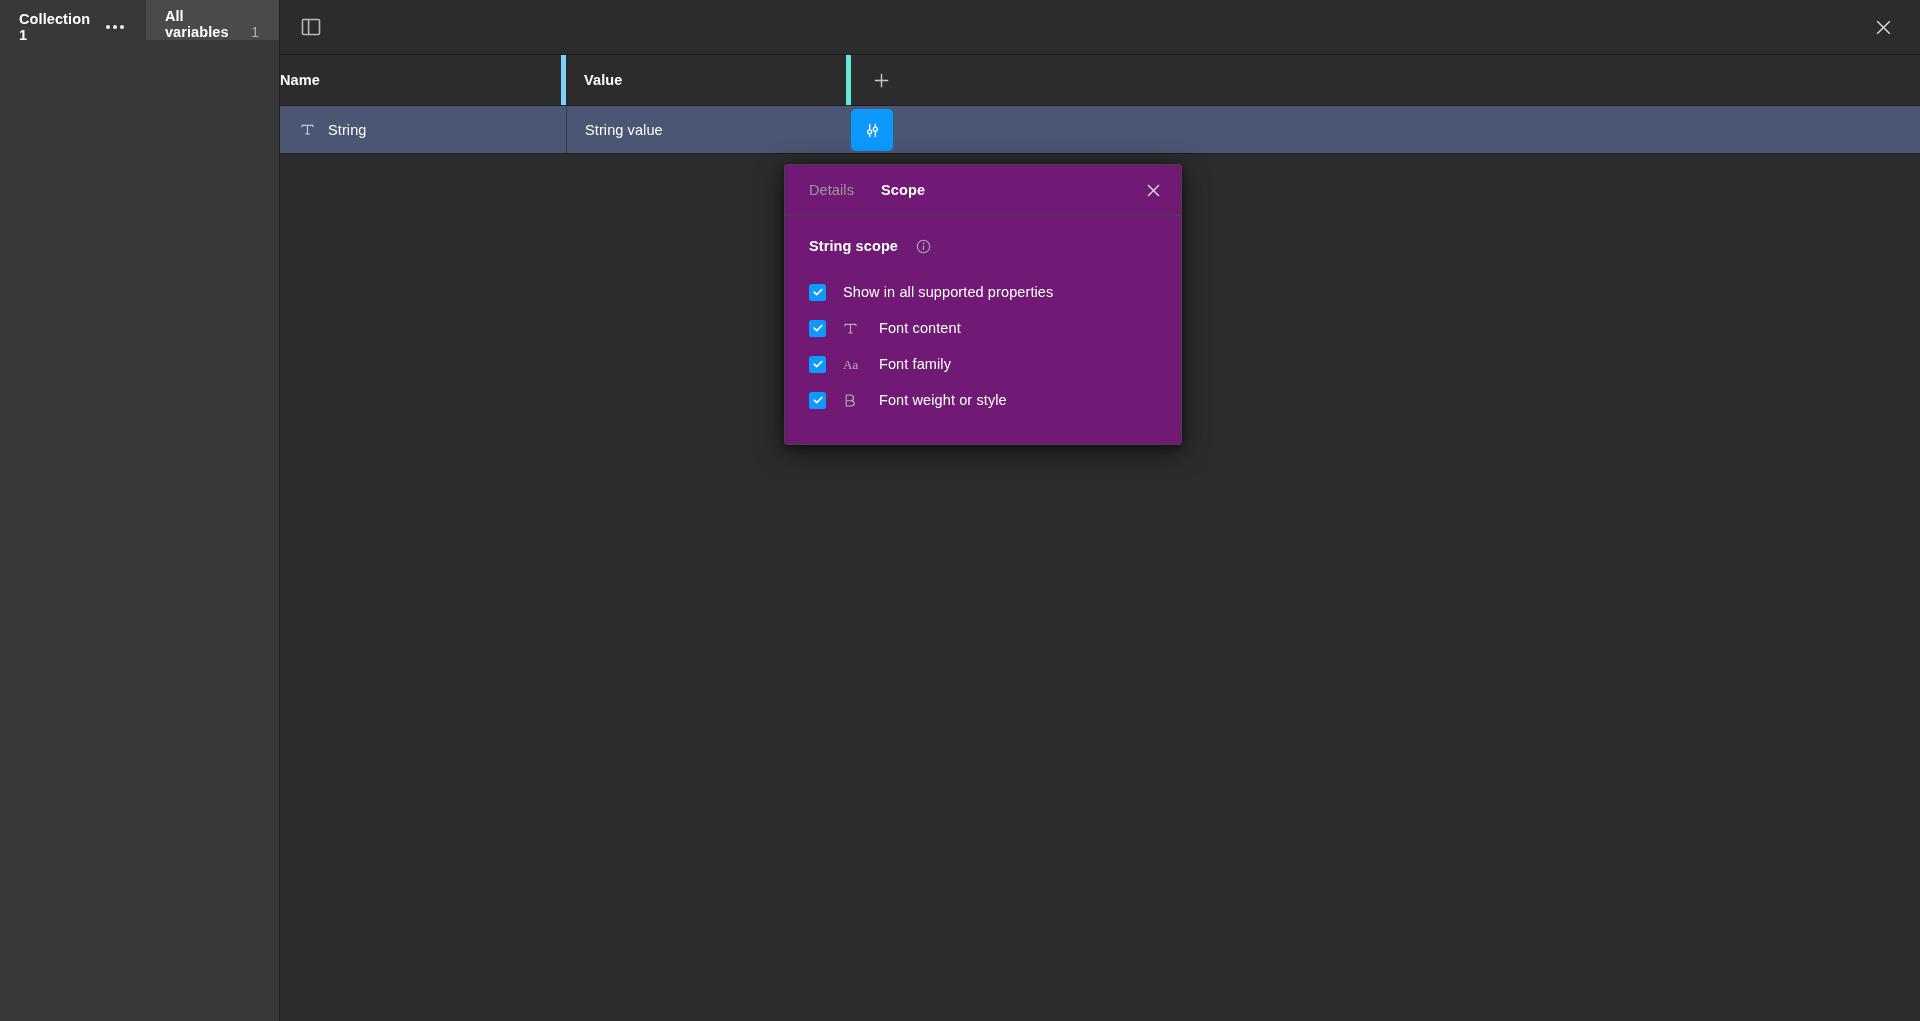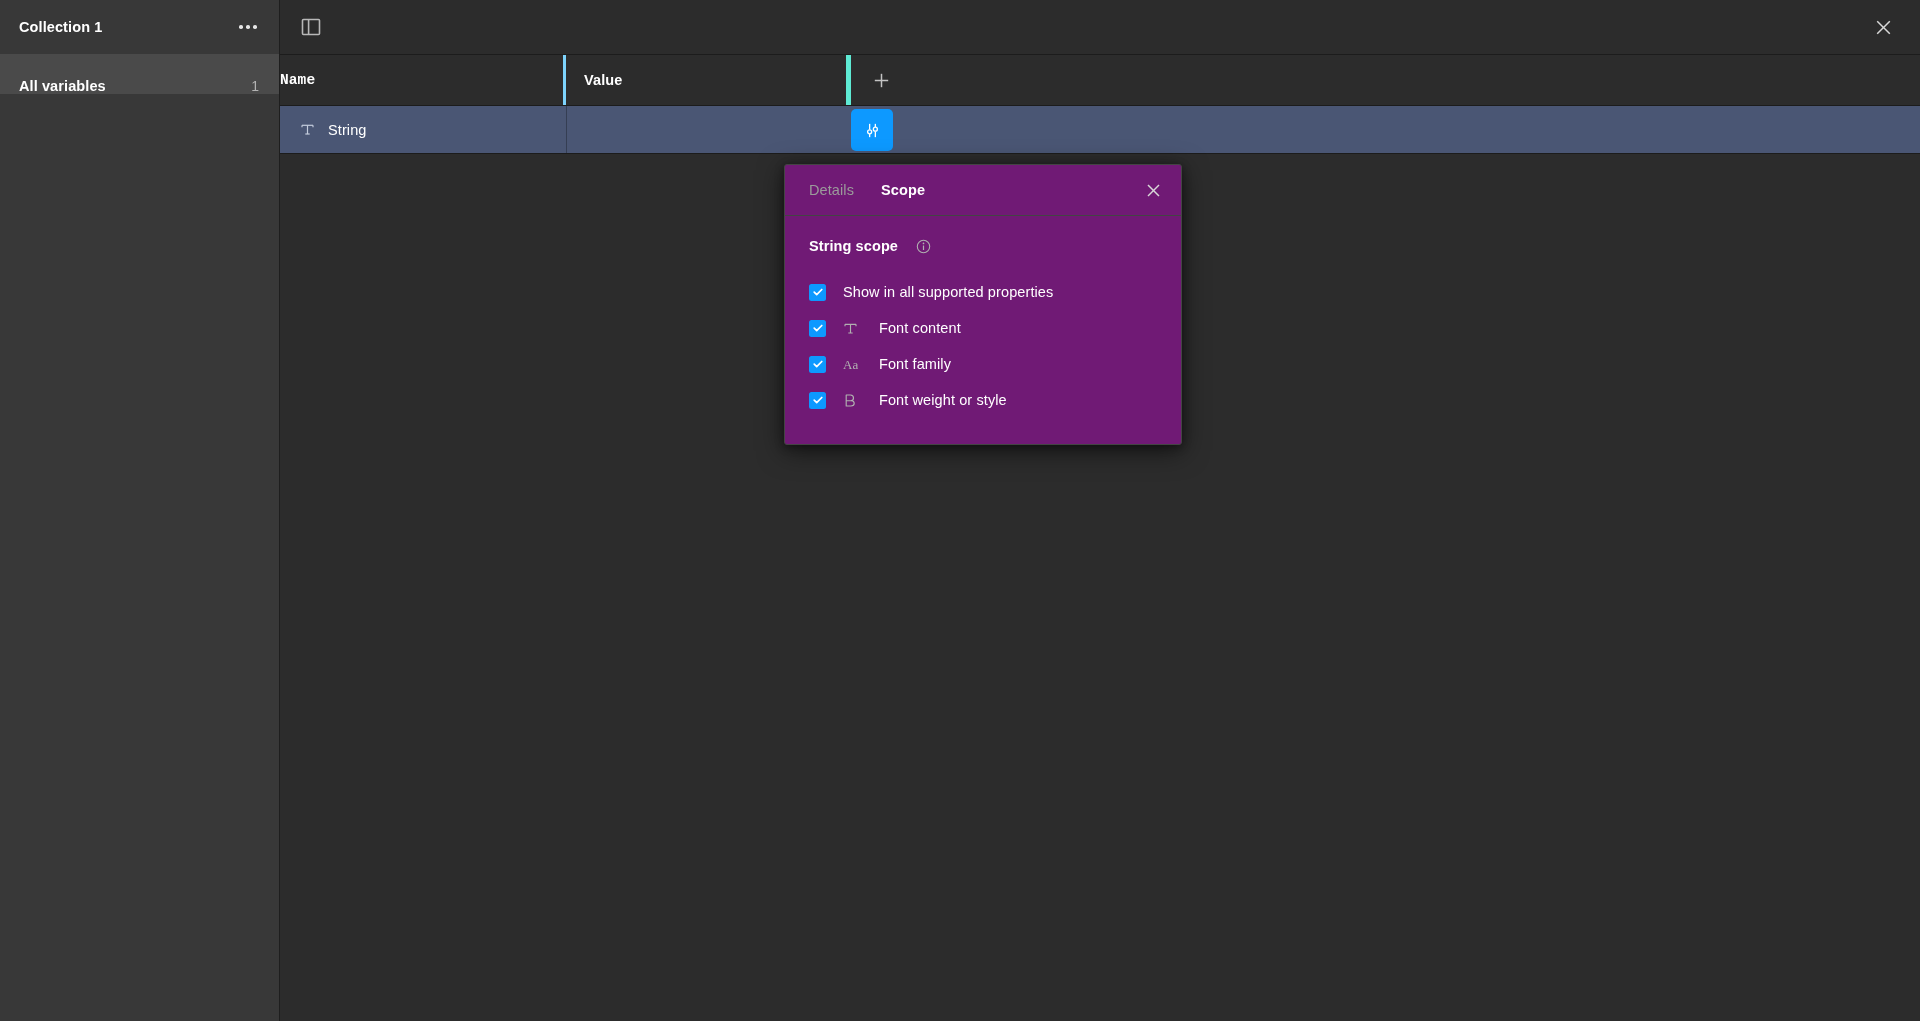--- a/index.html
+++ b/index.html
@@ -14,21 +14,21 @@
     width: 1920px; height: 1021px;
     background: #2c2c2c;
     display: flex;
     overflow: hidden;
   }
 
   
   .sidebar {
     width: 280px; min-width: 280px; height: 100%;
     background: #383838;
-    display: flex; flex-direction: column;
+    display: flex; flex-direction: row;
     border-right: 1px solid #1e1e1e;
   }
   .collection-header {
     height: 54px; min-height: 54px;
     display: flex; align-items: center;
     padding: 0 18px 0 19px;
     background: #383838;
   }
   .collection-title {
     font-size: 14.5px; font-weight: bold; color: #ffffff;
@@ -88,21 +88,21 @@
     display: flex; align-items: stretch;
     background: #2c2c2c;
     border-top: 1px solid #1c1c1c;
     border-bottom: 1px solid #1c1c1c;
   }
   .th {
     display: flex; align-items: center;
     font-size: 14.5px; font-weight: bold; color: #ffffff;
     letter-spacing: 0.1px;
   }
-  .th-name { width: 286px; min-width: 286px; border-right: 3px solid #7dd3fc; font-family: Liberation Mono, monospace; }
+  .th-name { width: 286px; min-width: 286px; border-right: 5px solid #7dd3fc; }
   .th-value { width: 285px; min-width: 285px; padding-left: 18px; border-right: 5px solid #5eead4; }
   .th-add { width: 60px; display: flex; align-items: center; justify-content: center; }
   .add-btn {
     width: 30px; height: 30px; cursor: pointer;
     display: flex; align-items: center; justify-content: center;
     border-radius: 4px;
   }
 
   .row {
     height: 48px; min-height: 48px;
@@ -248,20 +248,23 @@
             <line x1="2" y1="3.3" x2="13" y2="3.3" stroke="#c3cbdc" stroke-width="1.2"></line>
             <line x1="2" y1="3.3" x2="2" y2="5.2" stroke="#c3cbdc" stroke-width="1.2"></line>
             <line x1="13" y1="3.3" x2="13" y2="5.2" stroke="#c3cbdc" stroke-width="1.2"></line>
             <line x1="7.5" y1="3.3" x2="7.5" y2="12" stroke="#c3cbdc" stroke-width="1.2"></line>
             <line x1="5.3" y1="12" x2="9.7" y2="12" stroke="#c3cbdc" stroke-width="1.2"></line>
           </svg>
         </span>
         <span>String</span>
       </div>
       <div class="cell-divider"></div>
+      <div class="cell cell-value">
+        <span>String value</span>
+      </div>
       <div class="cell-rest"></div>
       <div class="scope-btn">
         <svg width="19" height="19" viewBox="0 0 20 20">
           <line x1="7" y1="3" x2="7" y2="9" stroke="#ffffff" stroke-width="1.4"></line>
           <line x1="7" y1="13.6" x2="7" y2="17" stroke="#ffffff" stroke-width="1.4"></line>
           <circle cx="7" cy="11.4" r="2.1" fill="none" stroke="#ffffff" stroke-width="1.4"></circle>
           <line x1="13" y1="11" x2="13" y2="17" stroke="#ffffff" stroke-width="1.4"></line>
           <line x1="13" y1="3" x2="13" y2="6.4" stroke="#ffffff" stroke-width="1.4"></line>
           <circle cx="13" cy="8.6" r="2.1" fill="none" stroke="#ffffff" stroke-width="1.4"></circle>
         </svg>

